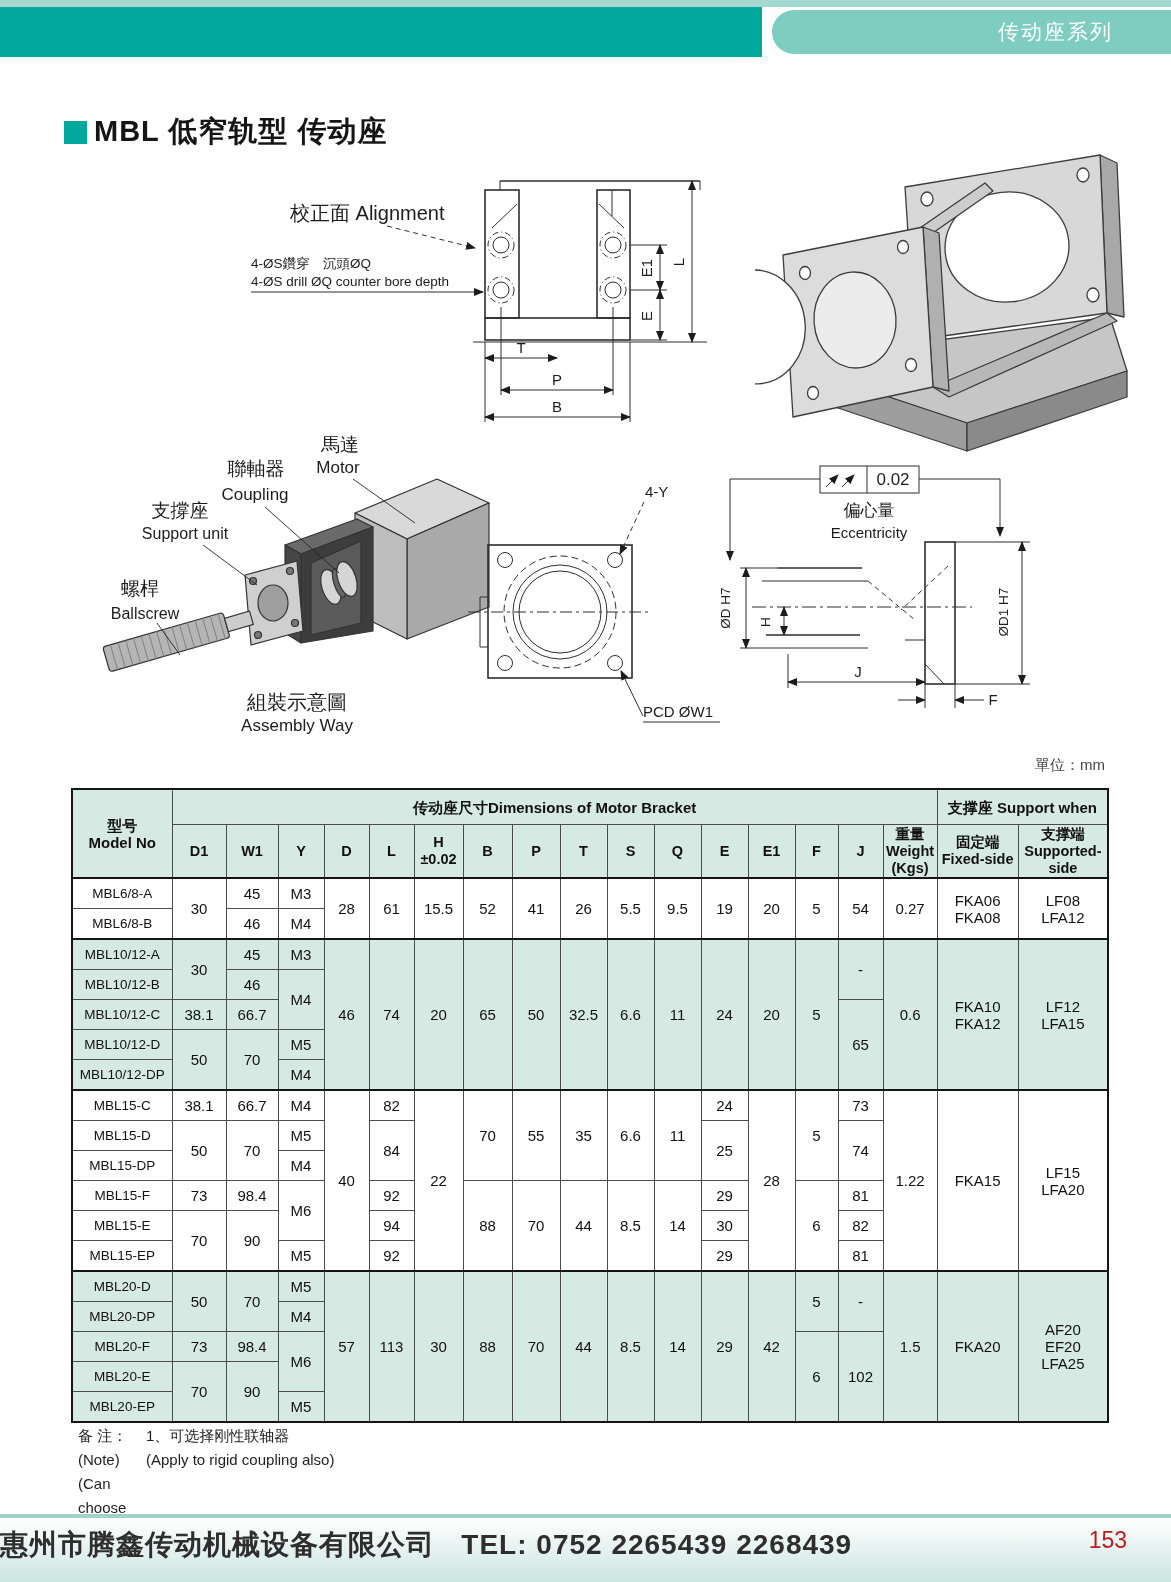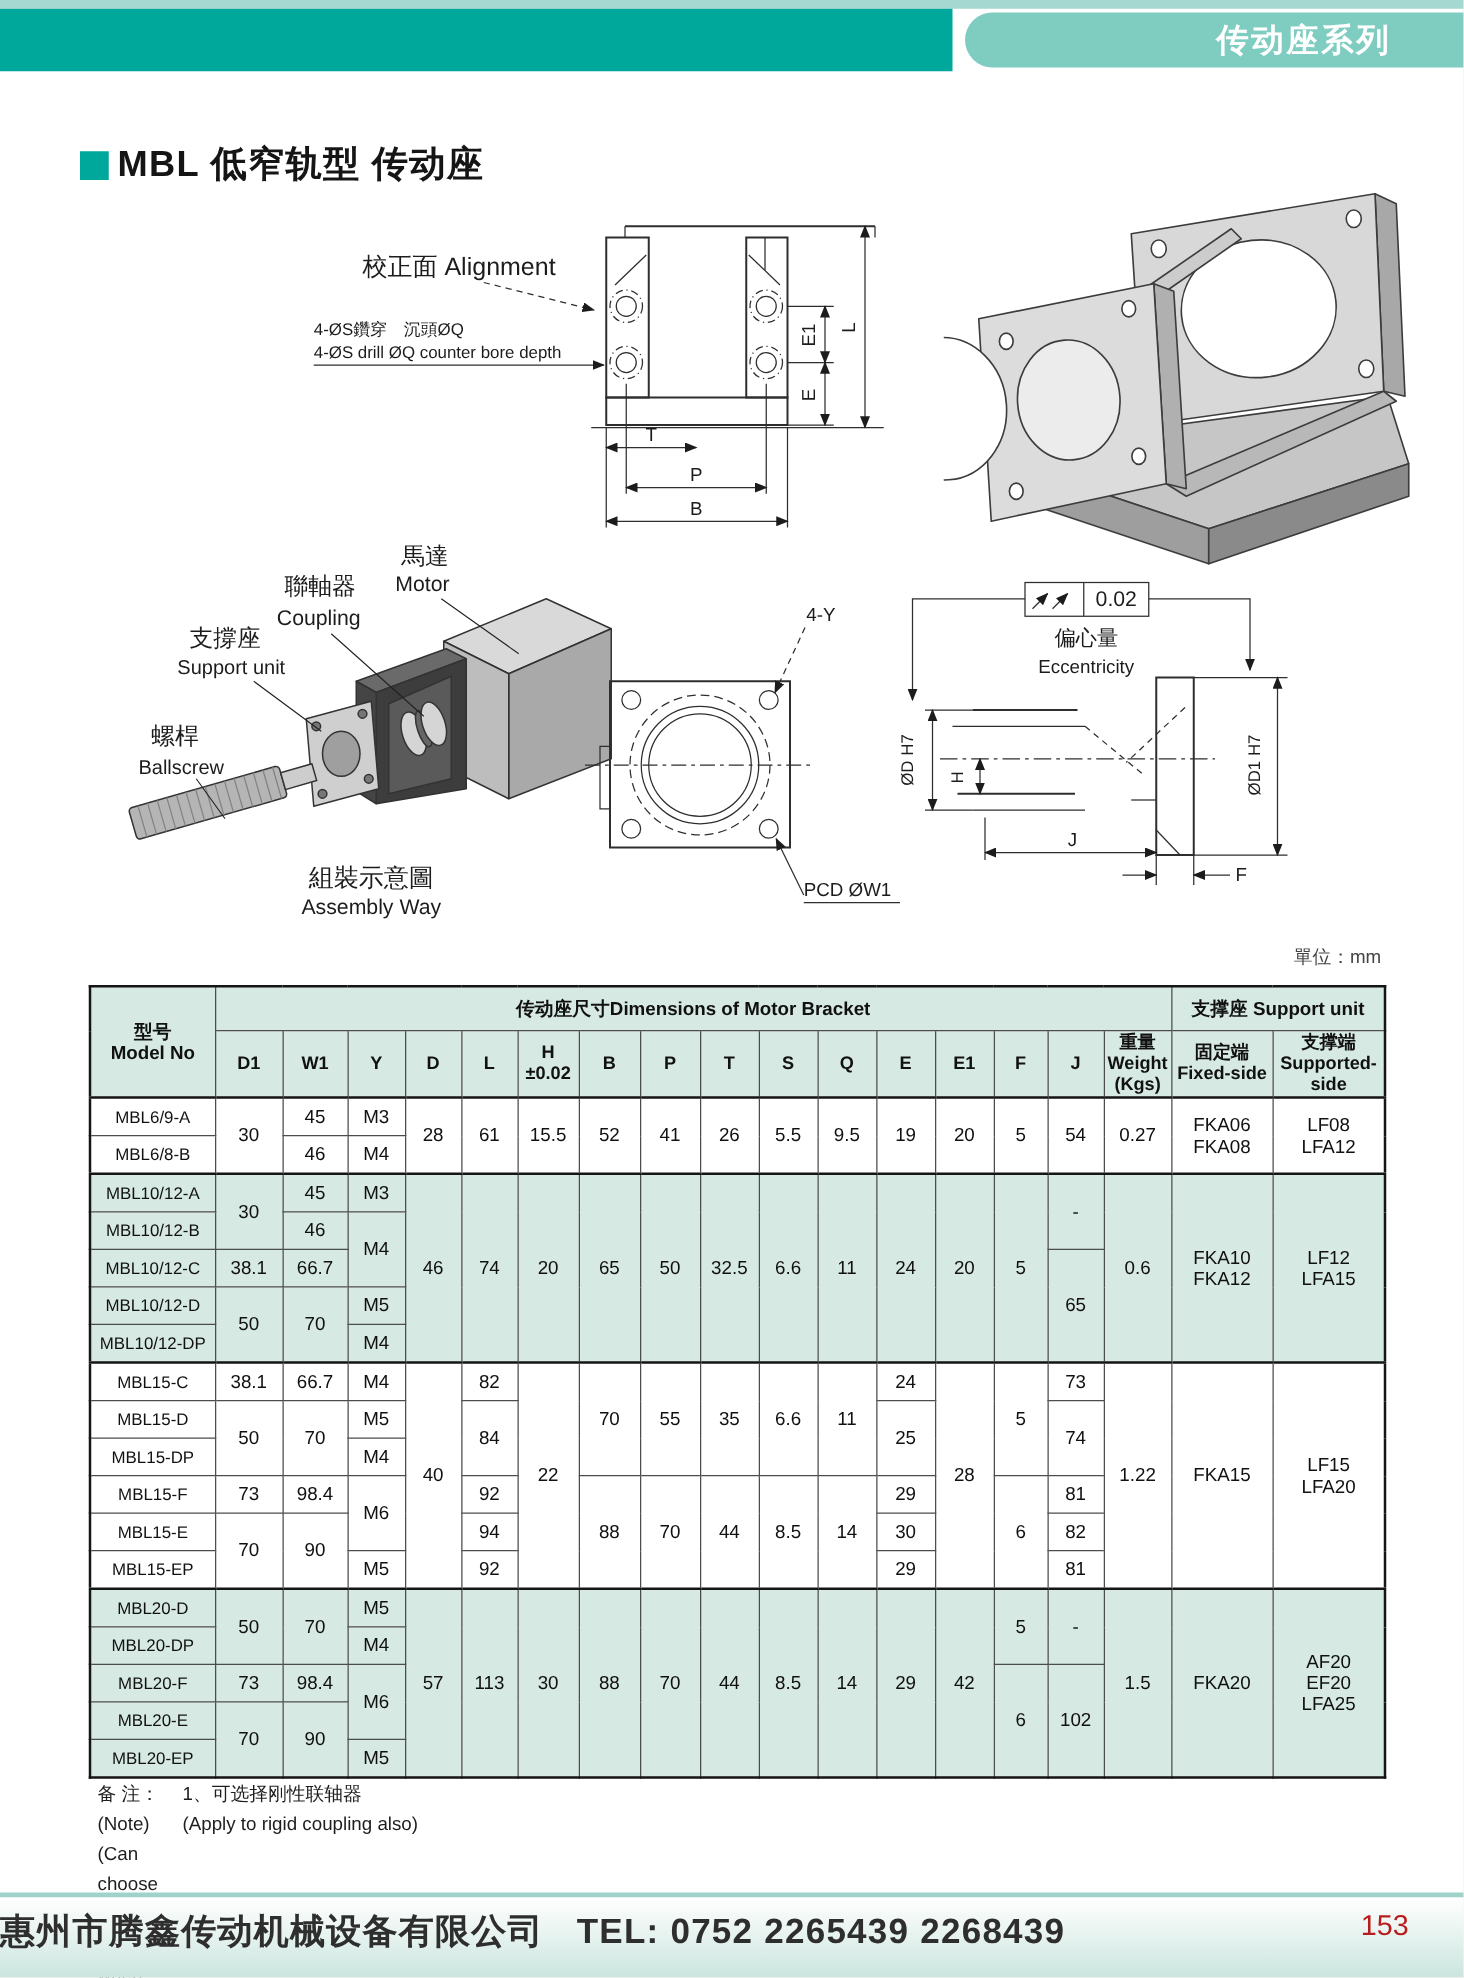--- a/index.html
+++ b/index.html
@@ -3,21 +3,21 @@
 <meta charset="utf-8">
 <style>
   html,body{margin:0;padding:0;background:#e9e9e9;}
   .page{position:relative;width:1171px;height:1582px;background:#ffffff;overflow:hidden;
         font-family:"Liberation Sans","DejaVu Sans",sans-serif;margin:0 auto;}
   
   .top-strip{position:absolute;top:0;left:0;right:0;height:7px;background:#a5d8d0;}
   .banner-dark{position:absolute;top:7px;left:0;width:762px;height:50px;background:#00a79b;}
   .banner-light{position:absolute;top:10px;left:772px;right:0;height:44px;background:#7fccc1;
                 border-radius:28px 0 0 28px;display:flex;align-items:center;justify-content:flex-end;}
-  .banner-title{color:#ffffff;font-size:26px;font-weight:bold;letter-spacing:2px;padding-right:58px;margin-left:35px;}
+  .banner-title{color:#ffffff;font-size:21px;font-weight:normal;letter-spacing:2px;padding-right:58px;margin-left:35px;}
   
   .title-row{position:absolute;top:112px;left:64px;display:flex;align-items:center;gap:7px;}
   .title-square{width:23px;height:23px;background:#00a79b;}
   .page-title{font-size:29px;font-weight:bold;color:#151515;letter-spacing:1px;}
   
   svg{font-family:"Liberation Sans","DejaVu Sans",sans-serif;}
   .dwg{position:absolute;}
   .dwg text{fill:#1c1c1c;}
   .thin{stroke:#2e2e2e;stroke-width:1;fill:none;}
   .thick{stroke:#2e2e2e;stroke-width:1.6;fill:none;}
@@ -288,21 +288,21 @@
           <col style="width:45px">
         <col style="width:54px">
           <col style="width:81px">
           <col style="width:90px">
       </colgroup>
       <thead>
         <tr class="h1">
           <th rowspan="2">型号
 Model No</th>
           <th colspan="16">传动座尺寸Dimensions of Motor Bracket</th>
-          <th colspan="2">支撑座  Support unit</th>
+          <th colspan="2">支撑座  Support when</th>
         </tr>
         <tr class="h2" id="col-header-row">
             <th>D1</th>
             <th>W1</th>
             <th>Y</th>
             <th>D</th>
             <th>L</th>
             <th>H
 ±0.02</th>
             <th>B</th>
@@ -319,21 +319,21 @@
 (Kgs)</th>
             <th>固定端
 Fixed-side</th>
             <th>支撑端
 Supported-
 side</th>
           </tr>
       </thead>
       <tbody id="spec-tbody">
           <tr class="gfirst">
-            <td class="model">MBL6/9-A</td>
+            <td class="model">MBL6/8-A</td>
             <td rowspan="2">30</td>
             <td>45</td>
             <td>M3</td>
             <td rowspan="2">28</td>
             <td rowspan="2">61</td>
             <td rowspan="2">15.5</td>
             <td rowspan="2">52</td>
             <td rowspan="2">41</td>
             <td rowspan="2">26</td>
             <td rowspan="2">5.5</td>

